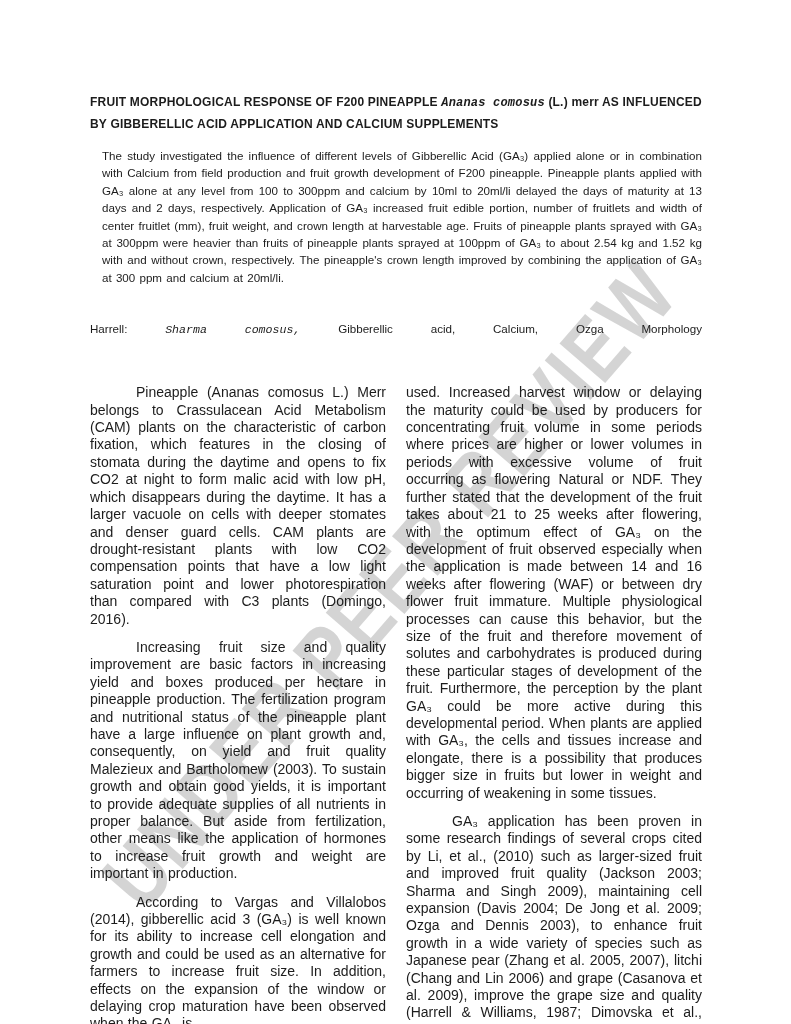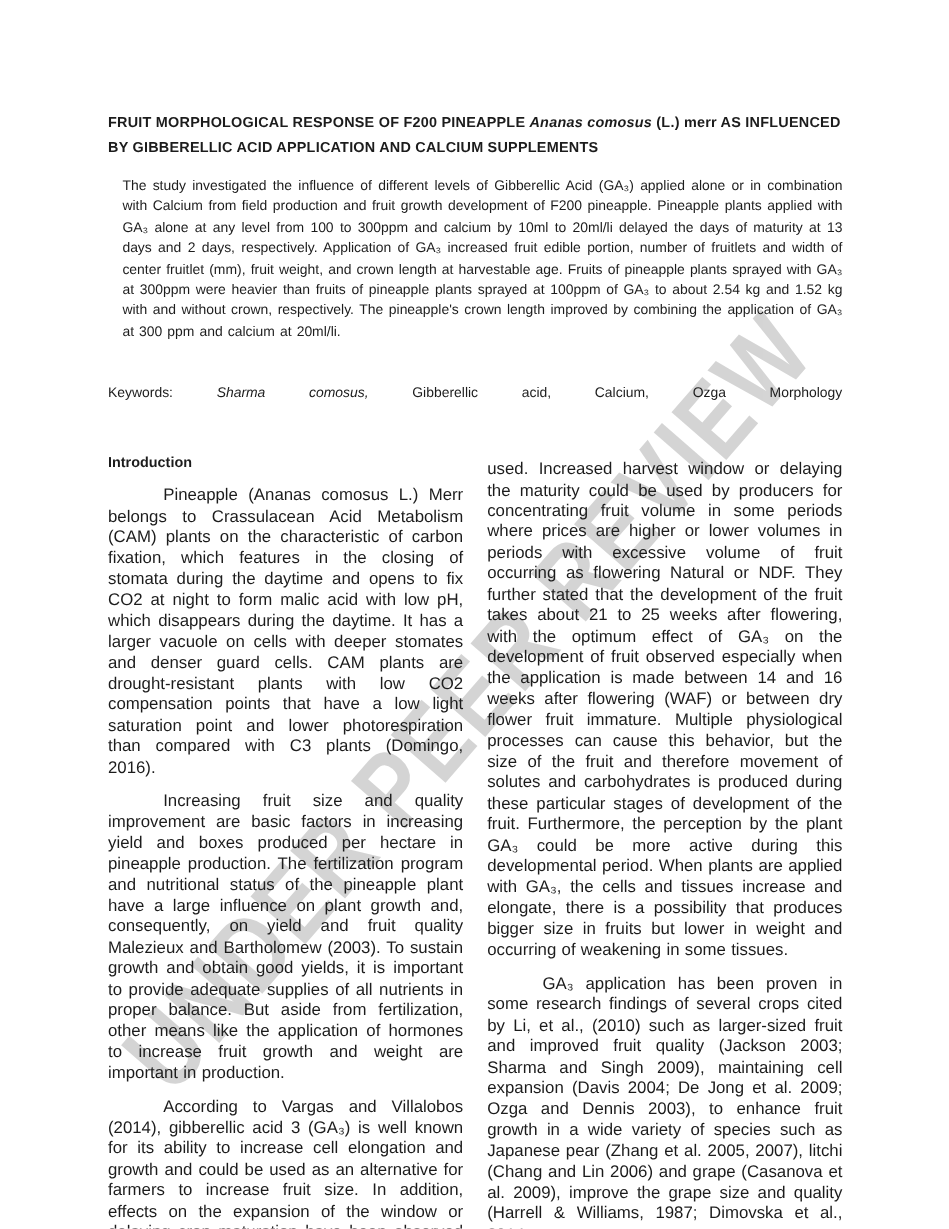--- a/index.html
+++ b/index.html
@@ -44,21 +44,21 @@
     z-index: 2;
   }
   .title {
     margin: 0;
     font-size: 12px;
     line-height: 21px;
     font-weight: bold;
     letter-spacing: 0.2px;
     text-align: left;
   }
-  .italic { font-style: italic; }
+  .italic { font-style: italic; font-family: Liberation Mono, monospace; }
   .abstract-heading {
     margin: 28px 0 0 0;
     font-size: 12px;
     font-weight: bold;
   }
   .abstract-body {
     margin: 12px 0 0 12px;
     font-size: 11.6px;
     line-height: 17.4px;
     text-align: justify;
@@ -102,34 +102,33 @@
   <div class="watermark">UNDER PEER REVIEW</div>
 
   <div class="content">
 
     <h1 class="title"><span>FRUIT MORPHOLOGICAL RESPONSE OF F200 PINEAPPLE </span><span class="italic">Ananas comosus</span><span> (L.) merr AS INFLUENCED BY GIBBERELLIC ACID APPLICATION AND CALCIUM SUPPLEMENTS</span></h1>
 
 
     <p class="abstract-body">The study investigated the influence of different levels of Gibberellic Acid (GA₃) applied alone or in combination with Calcium from field production and fruit growth development of F200 pineapple. Pineapple plants applied with GA₃ alone at any level from 100 to 300ppm and calcium by 10ml to 20ml/li delayed the days of maturity at 13 days and 2 days, respectively. Application of GA₃ increased fruit edible portion, number of fruitlets and width of center fruitlet (mm), fruit weight, and crown length at harvestable age. Fruits of pineapple plants sprayed with GA₃ at 300ppm were heavier than fruits of pineapple plants sprayed at 100ppm of GA₃ to about 2.54 kg and 1.52 kg with and without crown, respectively. The pineapple's crown length improved by combining the application of GA₃ at 300 ppm and calcium at 20ml/li.</p>
 
     <div class="keywords">
-      <span>Keywords:</span>
+      <span>Harrell:</span>
       <span class="italic">Sharma</span>
       <span class="italic">comosus,</span>
       <span>Gibberellic</span>
       <span>acid,</span>
       <span>Calcium,</span>
       <span>Ozga</span>
       <span>Morphology</span>
     </div>
 
     <div class="columns">
 
       <div class="col">
-        <h2 class="section-heading">Introduction</h2>
         <p class="para indent">Pineapple (Ananas comosus L.) Merr belongs to Crassulacean Acid Metabolism (CAM) plants on the characteristic of carbon fixation, which features in the closing of stomata during the daytime and opens to fix CO2 at night to form malic acid with low pH, which disappears during the daytime. It has a larger vacuole on cells with deeper stomates and denser guard cells. CAM plants are drought-resistant plants with low CO2 compensation points that have a low light saturation point and lower photorespiration than compared with C3 plants (Domingo, 2016).</p>
         <p class="para indent">Increasing fruit size and quality improvement are basic factors in increasing yield and boxes produced per hectare in pineapple production. The fertilization program and nutritional status of the pineapple plant have a large influence on plant growth and, consequently, on yield and fruit quality Malezieux and Bartholomew (2003). To sustain growth and obtain good yields, it is important to provide adequate supplies of all nutrients in proper balance. But aside from fertilization, other means like the application of hormones to increase fruit growth and weight are important in production.</p>
         <p class="para indent">According to Vargas and Villalobos (2014), gibberellic acid 3 (GA₃) is well known for its ability to increase cell elongation and growth and could be used as an alternative for farmers to increase fruit size. In addition, effects on the expansion of the window or delaying crop maturation have been observed when the GA₃ is</p>
       </div>
 
       <div class="col">
         <p class="para">used. Increased harvest window or delaying the maturity could be used by producers for concentrating fruit volume in some periods where prices are higher or lower volumes in periods with excessive volume of fruit occurring as flowering Natural or NDF. They further stated that the development of the fruit takes about 21 to 25 weeks after flowering, with the optimum effect of GA₃ on the development of fruit observed especially when the application is made between 14 and 16 weeks after flowering (WAF) or between dry flower fruit immature. Multiple physiological processes can cause this behavior, but the size of the fruit and therefore movement of solutes and carbohydrates is produced during these particular stages of development of the fruit. Furthermore, the perception by the plant GA₃ could be more active during this developmental period. When plants are applied with GA₃, the cells and tissues increase and elongate, there is a possibility that produces bigger size in fruits but lower in weight and occurring of weakening in some tissues.</p>
         <p class="para indent">GA₃ application has been proven in some research findings of several crops cited by Li, et al., (2010) such as larger-sized fruit and improved fruit quality (Jackson 2003; Sharma and Singh 2009), maintaining cell expansion (Davis 2004; De Jong et al. 2009; Ozga and Dennis 2003), to enhance fruit growth in a wide variety of species such as Japanese pear (Zhang et al. 2005, 2007), litchi (Chang and Lin 2006) and grape (Casanova et al. 2009), improve the grape size and quality (Harrell &amp; Williams, 1987; Dimovska et al., 2014;</p>
       </div>
 

